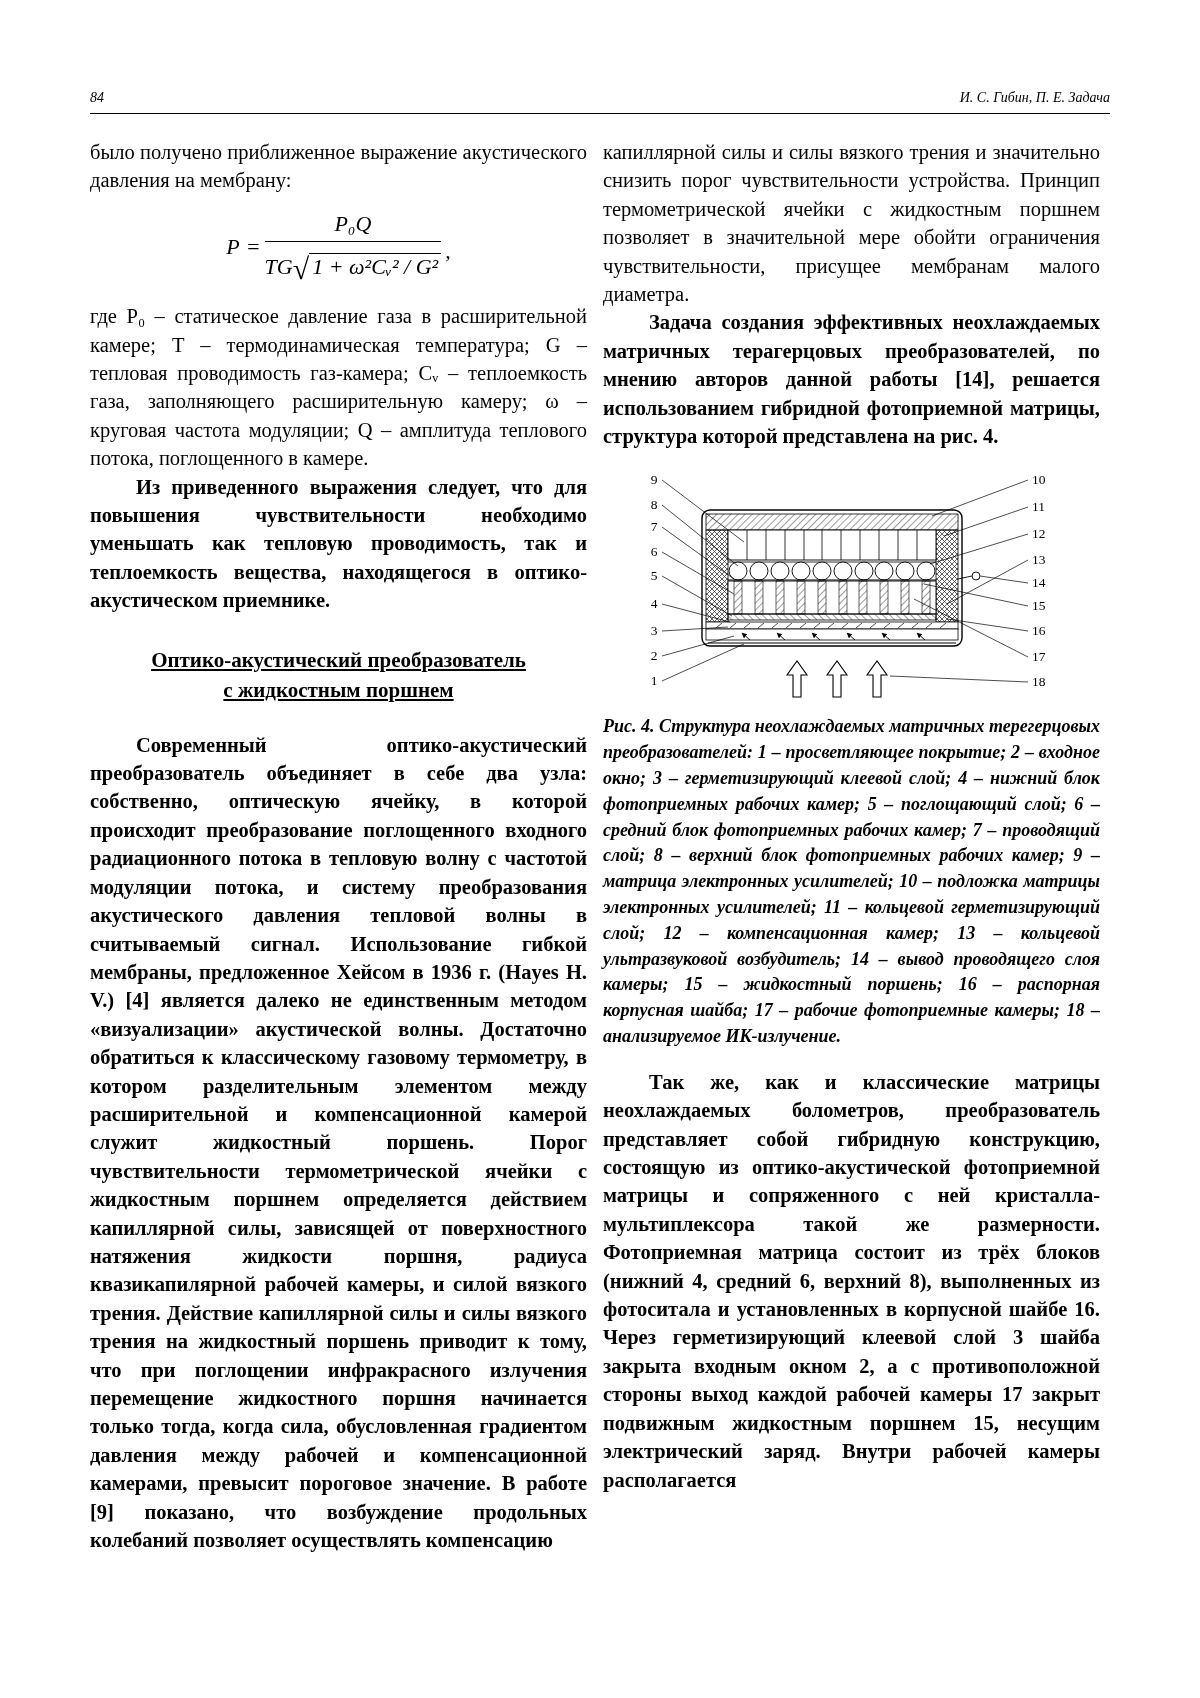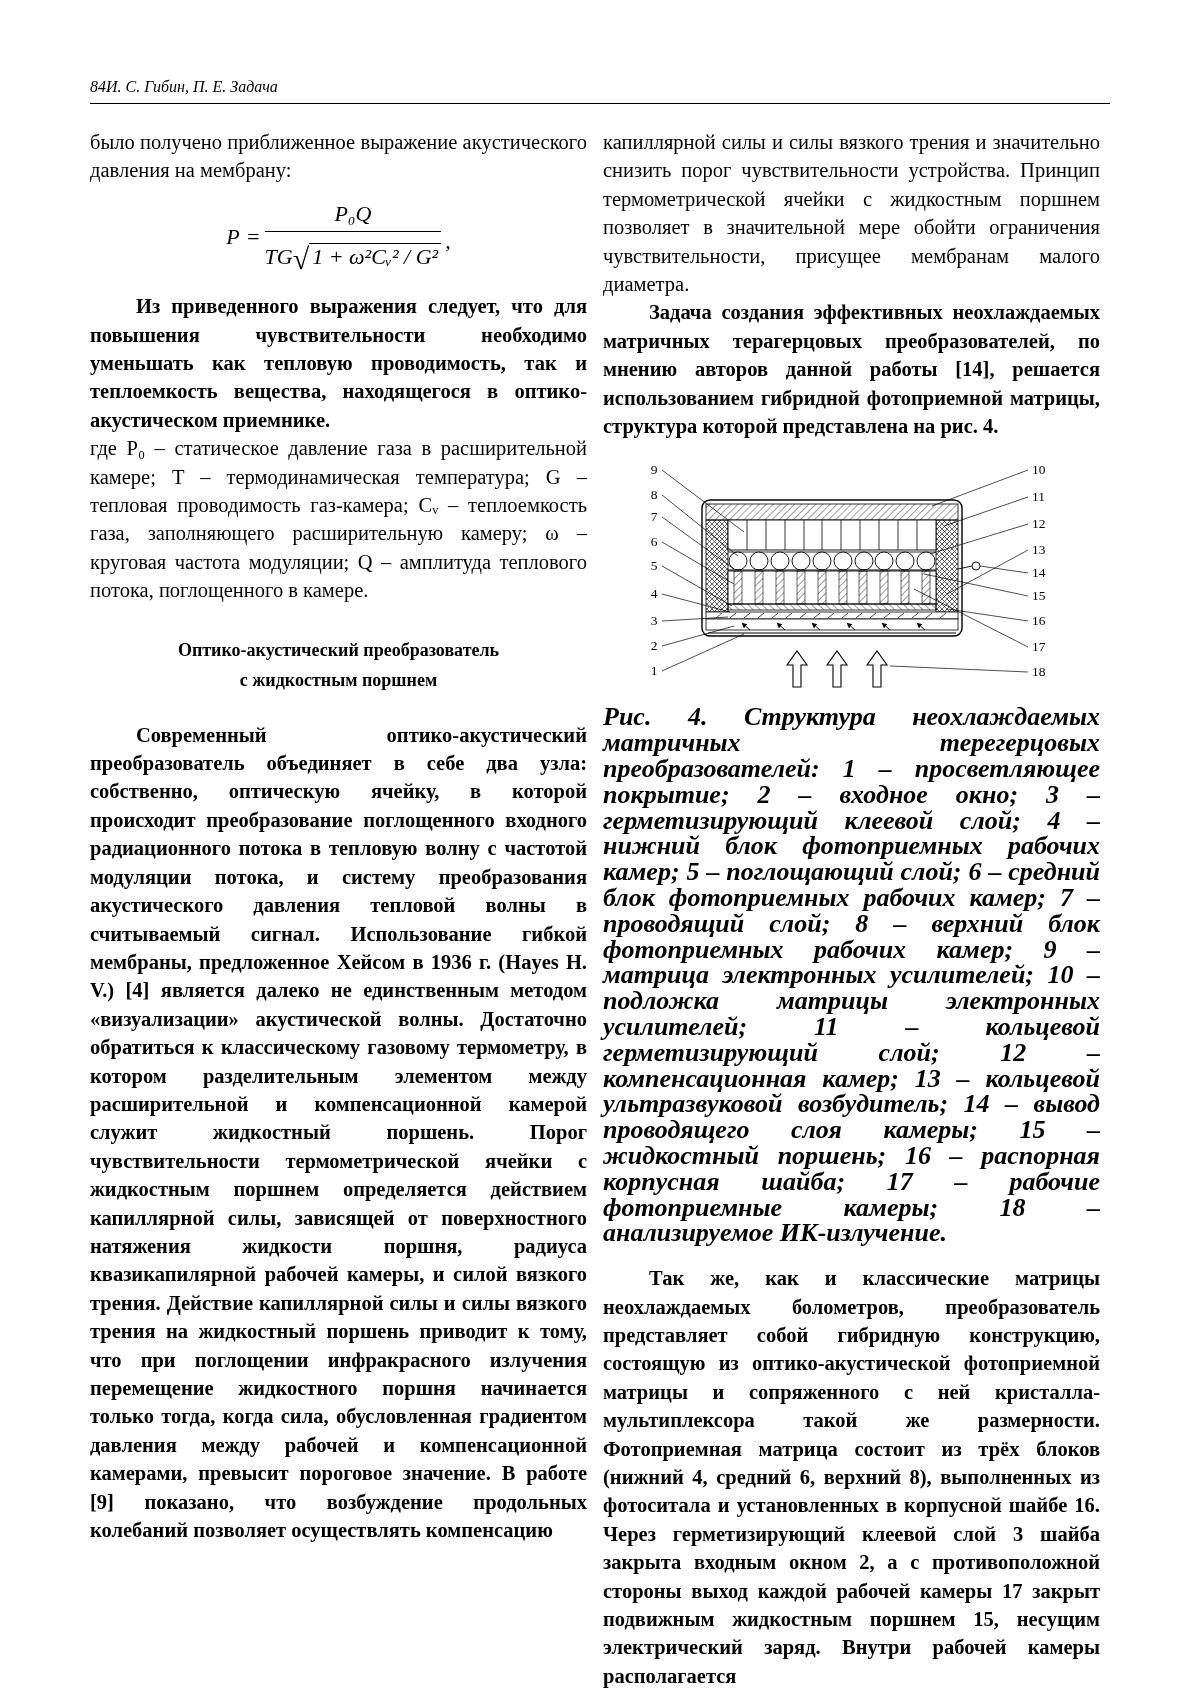--- a/index.html
+++ b/index.html
@@ -1,47 +1,47 @@
 <!DOCTYPE html>
 <html><head>
 <meta charset="utf-8">
 <style>
   * { margin:0; padding:0; box-sizing:border-box; }
   html, body { background:#ffffff; }
   body { width:1200px; font-family:"Liberation Serif","DejaVu Serif",serif; color:#000; }
   .page { width:1200px; min-height:1698px; padding:78px 90px 60px 90px; background:#fff; }
 
-  .pg-header { display:flex; align-items:baseline;
-    font-style:italic; font-size:16px; padding-bottom:7px; }
+  .pg-header { display:flex; justify-content:space-between; align-items:baseline;
+    font-style:italic; font-size:14px; padding-bottom:7px;margin-top:12px; }
   .rule { border:none; border-top:1.7px solid #000; margin:0 0 24px 0; }
 
   .columns { display:flex; gap:16px; }
   .col { width:497px; text-align:justify; font-size:20.5px; line-height:28.4px; }
 
   p.body { margin:0; }
   p.indent { text-indent:46px;font-weight:bold; }
 
   .formula-wrap { display:flex; justify-content:center; align-items:center;
     margin:16px 0 18px 0; font-style:italic; font-size:22px; line-height:1.2; }
   .fvar { margin-right:6px; }
   .frac { display:inline-block; vertical-align:middle; text-align:center; margin:0 4px; }
   .frac .num { display:block; padding:0 14px 4px 14px; border-bottom:1.7px solid #000; }
   .frac .den { display:block; padding-top:4px; white-space:nowrap;margin-top:8px; }
   .sqrt { font-style:normal; font-size:30px; line-height:1; vertical-align:-5px; }
   .root-arg { border-top:1.5px solid #000; padding:0 3px; }
   .ftail { margin-top:8px; }
 
-  h2.sec { text-align:center; font-weight:bold; font-size:18px; line-height:30px;
-    margin:30px 0 26px 0; }
+  h2.sec { text-align:center; font-weight:bold; font-size:21px; line-height:30px;
+    margin:30px 0 26px 0;text-decoration:underline; }
 
   figure.fig { margin:14px 0 4px 0; text-align:center; }
   figure.fig svg { display:block; margin:0 auto; }
   svg text { font-family:"Liberation Serif","DejaVu Serif",serif; font-size:13.5px; fill:#000; }
 
-  .caption { font-weight:bold; font-style:italic; font-size:26px; line-height:25.8px;
+  .caption { font-weight:bold; font-style:italic; font-size:18px; line-height:25.8px;
     text-align:justify; margin:8px 0 18px 0; }
 </style>
 </head>
 <body>
 
 <div class="page">
 
   <div class="pg-header">
     <span>84</span>
     <span>И. С. Гибин, П. Е. Задача</span>
@@ -56,22 +56,22 @@
       <div class="formula-wrap">
         <span class="fvar">P</span>
         <span class="feq">=</span>
         <span class="frac">
           <span class="num">P₀Q</span>
           <span class="den"><span>TG</span><span class="sqrt">√</span><span class="root-arg">1 + ω²Cᵥ² / G²</span></span>
         </span>
         <span class="ftail">,</span>
       </div>
 
+      <p class="body">где P₀ – статическое давление газа в расширительной камере; T – термодинамическая температура; G – тепловая проводимость газ-камера; Cᵥ – теплоемкость газа, заполняющего расширительную камеру; ω – круговая частота модуляции; Q – амплитуда теплового потока, поглощенного в камере.</p>
       <p class="body indent">Из приведенного выражения следует, что для повышения чувствительности необходимо уменьшать как тепловую проводимость, так и теплоемкость вещества, находящегося в оптико- акустическом приемнике.</p>
-      <p class="body">где P₀ – статическое давление газа в расширительной камере; T – термодинамическая температура; G – тепловая проводимость газ-камера; Cᵥ – теплоемкость газа, заполняющего расширительную камеру; ω – круговая частота модуляции; Q – амплитуда теплового потока, поглощенного в камере.</p>
 
       <h2 class="sec">
         <span>Оптико-акустический преобразователь</span><br>
         <span>с жидкостным поршнем</span>
       </h2>
 
       <p class="body indent">Современный оптико-акустический преобразователь объединяет в себе два узла: собственно, оптическую ячейку, в которой происходит преобразование поглощенного входного радиационного потока в тепловую волну с частотой модуляции потока, и систему преобразования акустического давления тепловой волны в считываемый сигнал. Использование гибкой мембраны, предложенное Хейсом в 1936 г. (Hayes H. V.) [4] является далеко не единственным методом «визуализации» акустической волны. Достаточно обратиться к классическому газовому термометру, в котором разделительным элементом между расширительной и компенсационной камерой служит жидкостный поршень. Порог чувствительности термометрической ячейки с жидкостным поршнем определяется действием капиллярной силы, зависящей от поверхностного натяжения жидкости поршня, радиуса квазикапилярной рабочей камеры, и силой вязкого трения. Действие капиллярной силы и силы вязкого трения на жидкостный поршень приводит к тому, что при поглощении инфракрасного излучения перемещение жидкостного поршня начинается только тогда, когда сила, обусловленная градиентом давления между рабочей и компенсационной камерами, превысит пороговое значение. В работе [9] показано, что возбуждение продольных колебаний позволяет осуществлять компенсацию</p>
     </div>
 
     <div class="col">

